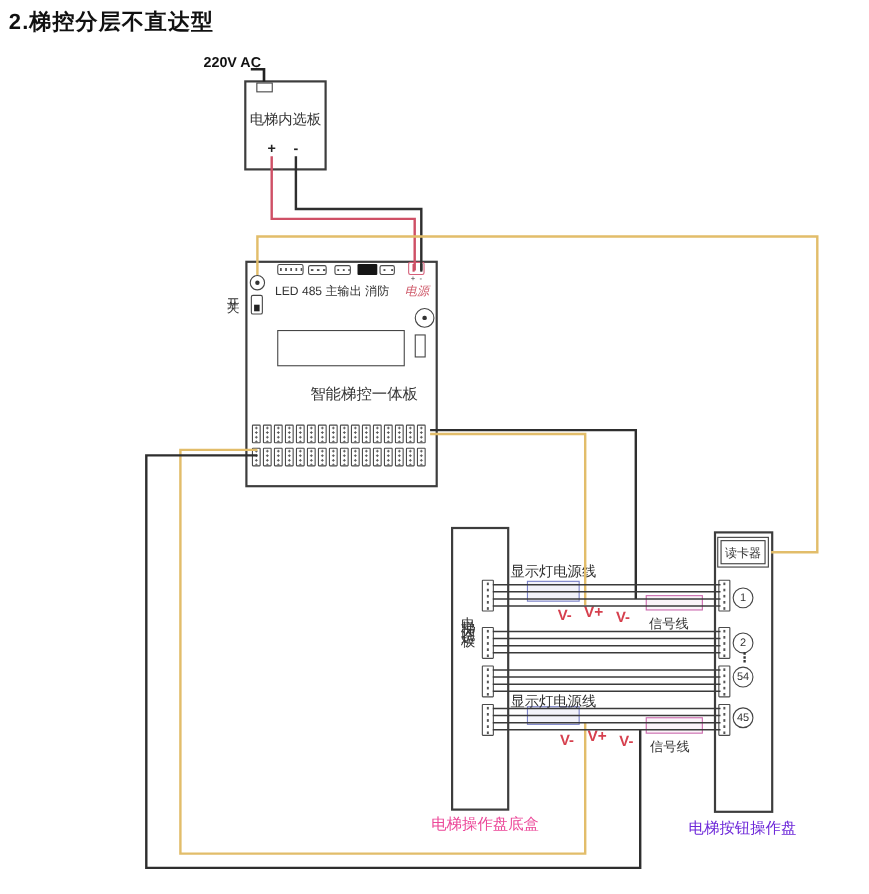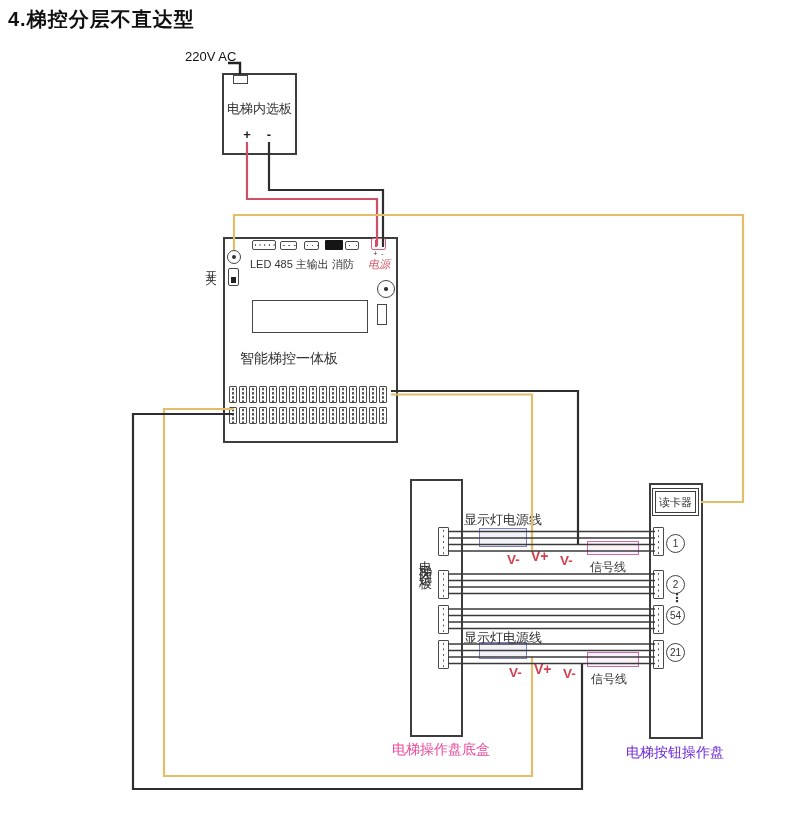--- a/index.html
+++ b/index.html
@@ -26,23 +26,23 @@
     display:flex;align-items:center;justify-content:center;}
   .dot{background:#333;border-radius:50%;}
   svg{position:absolute;left:0;top:0;pointer-events:none;}
   .redtxt{color:#d6404e;font-weight:bold;}
 </style>
 </head>
 <body>
 
 <div id="stage">
 
-  <div class="title">4.梯控分层不直达型</div>
+  <div class="title">2.梯控分层不直达型</div>
 
-  <div class="lbl" style="left:185px;top:49px;font-size:13px;font-weight:normal;color:#111;">220V AC</div>
+  <div class="lbl" style="left:185px;top:49px;font-size:13px;font-weight:bold;color:#111;">220V AC</div>
 
   <div class="box" style="left:222px;top:73px;width:75px;height:82px;"></div>
   <div class="thinbox" style="left:233px;top:75px;width:15px;height:9px;"></div>
   <div class="lbl" style="left:222px;top:100px;width:75px;text-align:center;font-size:13px;color:#333;">电梯内选板</div>
   <div class="lbl" style="left:241px;top:127px;width:12px;text-align:center;font-size:13px;font-weight:bold;color:#222;">+</div>
   <div class="lbl" style="left:263px;top:127px;width:12px;text-align:center;font-size:13px;font-weight:bold;color:#222;">-</div>
 
   <div class="box" style="left:223px;top:237px;width:175px;height:206px;"></div>
 
   <div class="lbl vtext" style="left:203px;top:262px;height:34px;font-size:11.5px;color:#333;letter-spacing:2px;">开关</div>
@@ -67,21 +67,21 @@
   <div class="lbl" style="left:368px;top:257px;font-size:11px;color:#cf5a6a;font-style:italic;">电源</div>
 
   <div class="round-conn" style="left:377px;top:280px;width:18px;height:18px;">
     <span class="dot" style="width:3.5px;height:3.5px;"></span>
   </div>
 
   <div class="thinbox" style="left:252px;top:300px;width:116px;height:33px;"></div>
 
   <div class="thinbox" style="left:377px;top:304px;width:10px;height:21px;"></div>
 
-  <div class="lbl" style="left:240px;top:350px;width:140px;text-align:left;font-size:14px;color:#333;">智能梯控一体板</div>
+  <div class="lbl" style="left:240px;top:350px;width:140px;text-align:right;font-size:14px;color:#333;">智能梯控一体板</div>
 
   <div class="pin-row" style="left:229px;top:386px;">
       <span class="pin-strip"></span>
       <span class="pin-strip"></span>
       <span class="pin-strip"></span>
       <span class="pin-strip"></span>
       <span class="pin-strip"></span>
       <span class="pin-strip"></span>
       <span class="pin-strip"></span>
       <span class="pin-strip"></span>
@@ -125,21 +125,21 @@
   <div class="thinbox" style="left:652px;top:488px;width:47px;height:28px;padding:2px;border-color:#3d3d3d;">
     <div style="border:1.5px solid #3d3d3d;box-sizing:border-box;width:100%;height:100%;display:flex;align-items:center;justify-content:center;font-size:11px;color:#333;">读卡器</div>
   </div>
   <div class="bundle-strip" style="left:653px;top:527px;"></div>
   <div class="bundle-strip" style="left:653px;top:570px;"></div>
   <div class="bundle-strip" style="left:653px;top:605px;"></div>
   <div class="bundle-strip" style="left:653px;top:640px;"></div>
   <div class="btn-circle" style="left:666px;top:534px;">1</div>
   <div class="btn-circle" style="left:666px;top:575px;">2</div>
   <div class="btn-circle" style="left:666px;top:606px;">54</div>
-  <div class="btn-circle" style="left:666px;top:643px;">21</div>
+  <div class="btn-circle" style="left:666px;top:643px;">45</div>
   <div class="lbl" style="left:671px;top:591px;font-size:12px;color:#333;font-weight:bold;">⋮</div>
   <div class="lbl" style="left:626px;top:744px;font-size:14px;color:#6d28d9;">电梯按钮操作盘</div>
 
   <div class="abs" style="left:479px;top:528px;width:48px;height:19px;border:1.5px solid #7b82c8;background:rgba(123,130,200,0.10);box-sizing:border-box;"></div>
   <div class="abs" style="left:587px;top:541px;width:52px;height:14px;border:1.5px solid #cb6aad;background:rgba(203,106,173,0.08);box-sizing:border-box;"></div>
   <div class="abs" style="left:479px;top:642px;width:48px;height:17px;border:1.5px solid #7b82c8;background:rgba(123,130,200,0.10);box-sizing:border-box;"></div>
   <div class="abs" style="left:587px;top:652px;width:52px;height:15px;border:1.5px solid #cb6aad;background:rgba(203,106,173,0.08);box-sizing:border-box;"></div>
 
   <div class="lbl" style="left:464px;top:511px;font-size:13px;color:#333;">显示灯电源线</div>
   <div class="lbl" style="left:464px;top:629px;font-size:13px;color:#333;">显示灯电源线</div>

